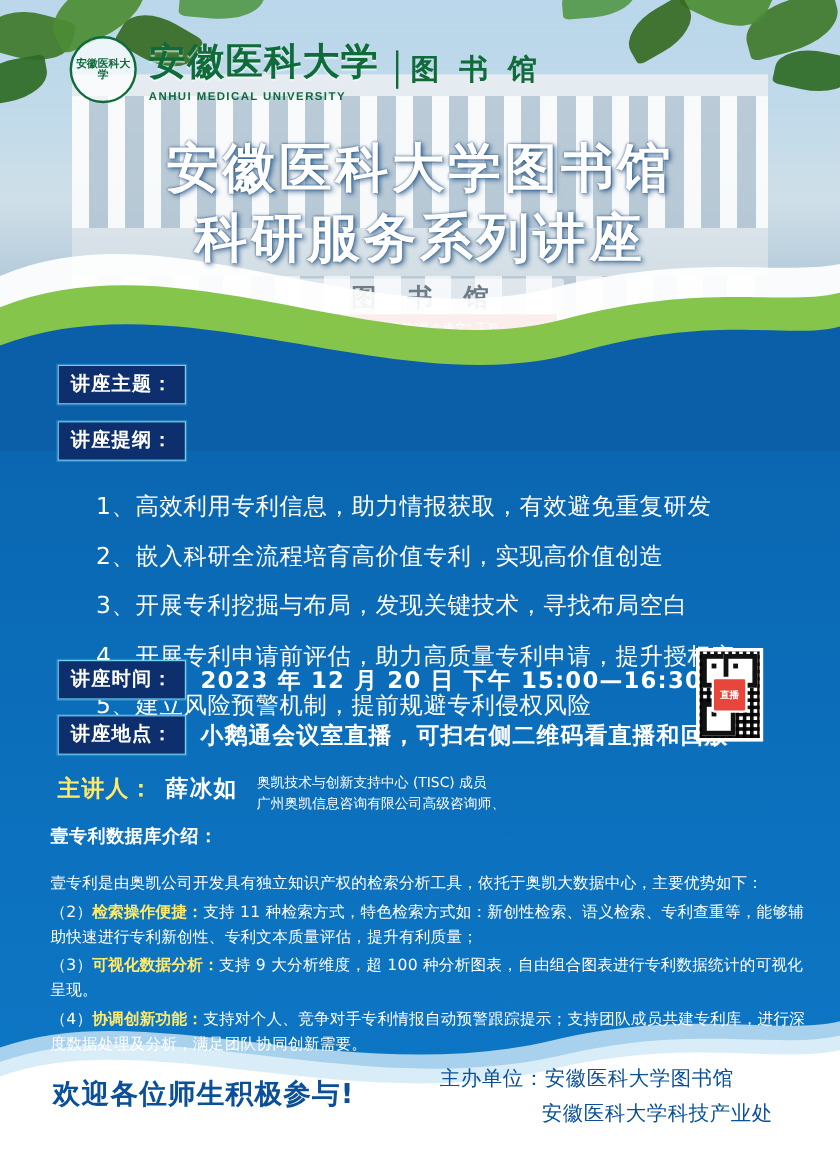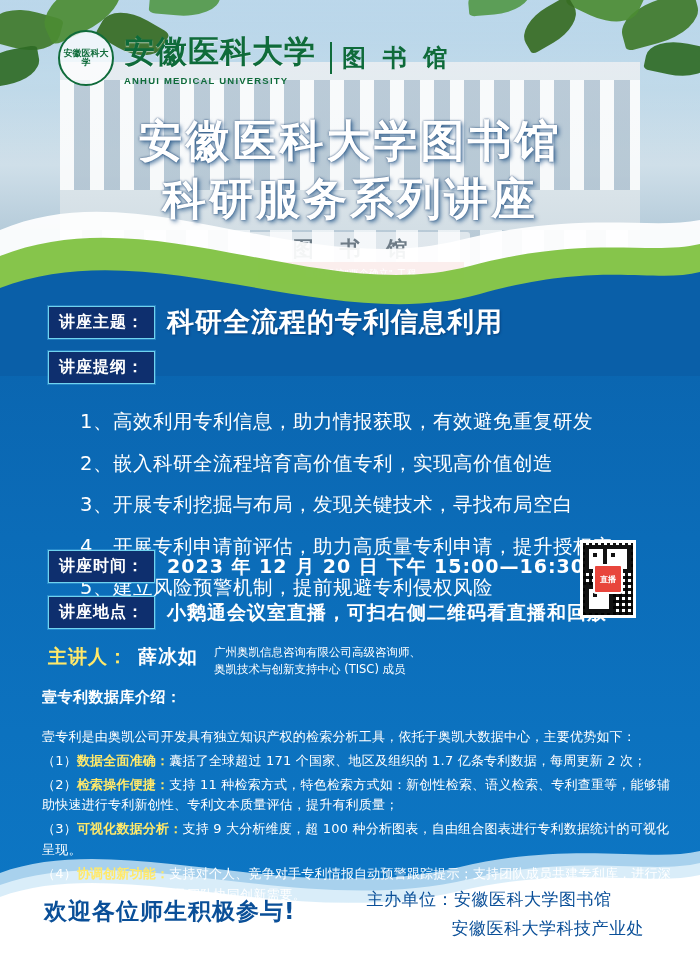--- a/index.html
+++ b/index.html
@@ -441,21 +441,20 @@
 
   <div class="main-title">
     <div>安徽医科大学图书馆</div>
     <div>科研服务系列讲座</div>
   </div>
 
   <div class="content">
 
     <div class="row-topic">
       <span class="tag">讲座主题：</span>
-      <span class="topic-text">科研全流程的专利信息利用</span>
     </div>
 
     <div class="row-outline">
       <span class="tag">讲座提纲：</span>
     </div>
 
     <ol class="outline-list">
       <li>1、高效利用专利信息，助力情报获取，有效避免重复研发</li>
       <li>2、嵌入科研全流程培育高价值专利，实现高价值创造</li>
       <li>3、开展专利挖掘与布局，发现关键技术，寻找布局空白</li>
@@ -470,40 +469,37 @@
 
     <div class="row-place">
       <span class="tag">讲座地点：</span>
       <span class="info-text">小鹅通会议室直播，可扫右侧二维码看直播和回放</span>
     </div>
 
     <div class="row-speaker">
       <span class="speaker-label">主讲人：</span>
       <span class="speaker-name">薛冰如</span>
       <span>
+        <span class="speaker-affil" style="display:block">奥凯技术与创新支持中心 (TISC) 成员</span>
         <span class="speaker-affil" style="display:block">广州奥凯信息咨询有限公司高级咨询师、</span>
-        <span class="speaker-affil" style="display:block">奥凯技术与创新支持中心 (TISC) 成员</span>
       </span>
     </div>
 
     <div class="qr-box">
       <div class="qr-inner">
         <div class="qr-eye tl"></div>
         <div class="qr-eye tr"></div>
         <div class="qr-eye bl"></div>
         <div class="qr-center">直播</div>
       </div>
     </div>
 
     <div class="intro">
       <div class="intro-title">壹专利数据库介绍：</div>
       <p>壹专利是由奥凯公司开发具有独立知识产权的检索分析工具，依托于奥凯大数据中心，主要优势如下：</p>
-      <p>
-        <span>（1）</span><span class="hl">数据全面准确：</span><span>囊括了全球超过 171 个国家、地区及组织的 1.7 亿条专利数据，每周更新 2 次；</span>
-      </p>
       <p>
         <span>（2）</span><span class="hl">检索操作便捷：</span><span>支持 11 种检索方式，特色检索方式如：新创性检索、语义检索、专利查重等，能够辅助快速进行专利新创性、专利文本质量评估，提升有利质量；</span>
       </p>
       <p>
         <span>（3）</span><span class="hl">可视化数据分析：</span><span>支持 9 大分析维度，超 100 种分析图表，自由组合图表进行专利数据统计的可视化呈现。</span>
       </p>
       <p>
         <span>（4）</span><span class="hl">协调创新功能：</span><span>支持对个人、竞争对手专利情报自动预警跟踪提示；支持团队成员共建专利库，进行深度数据处理及分析，满足团队协同创新需要。</span>
       </p>
     </div>

